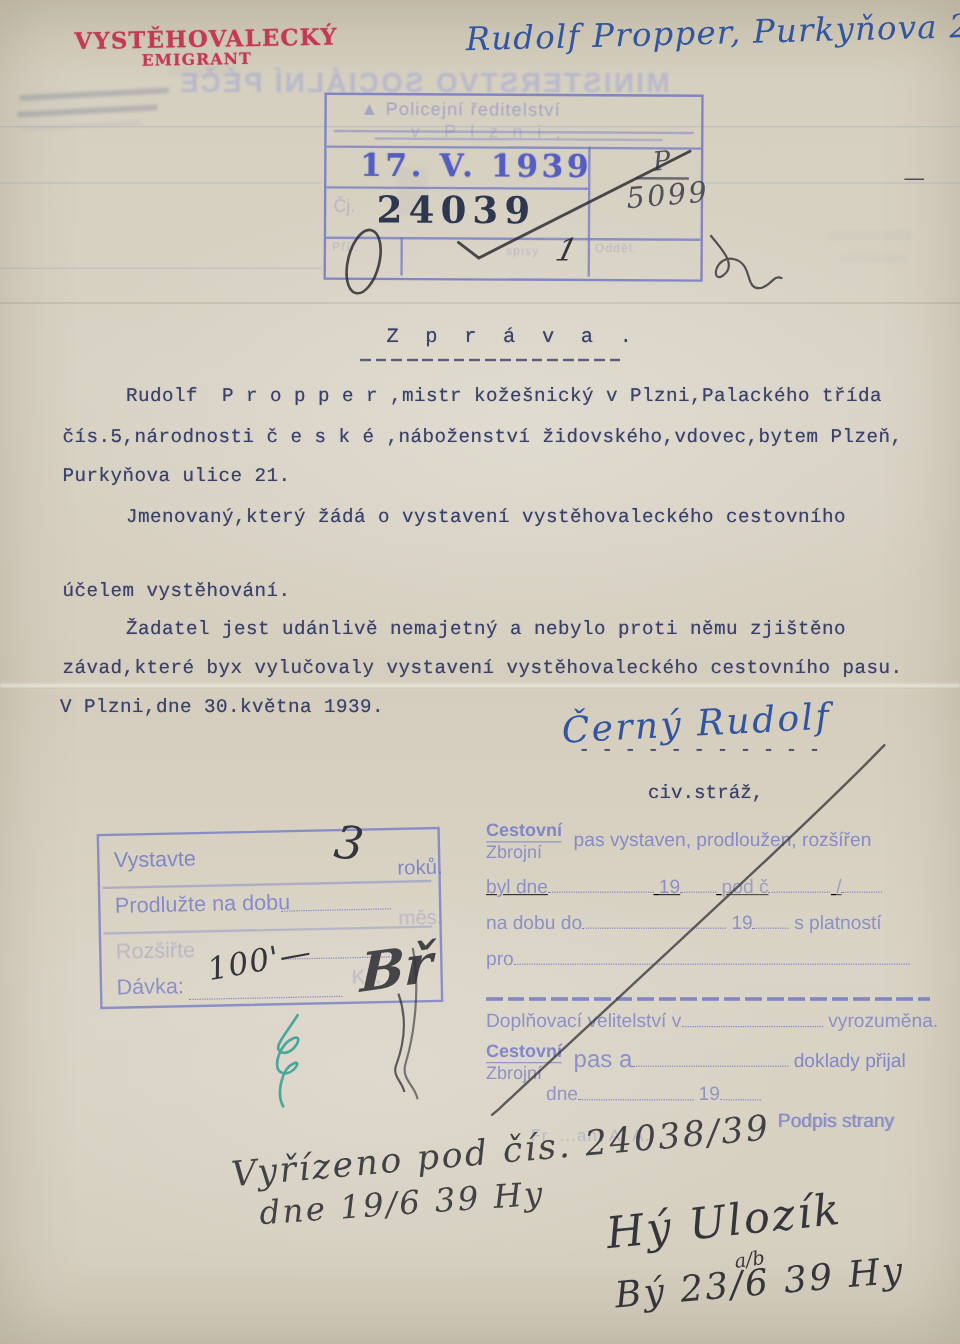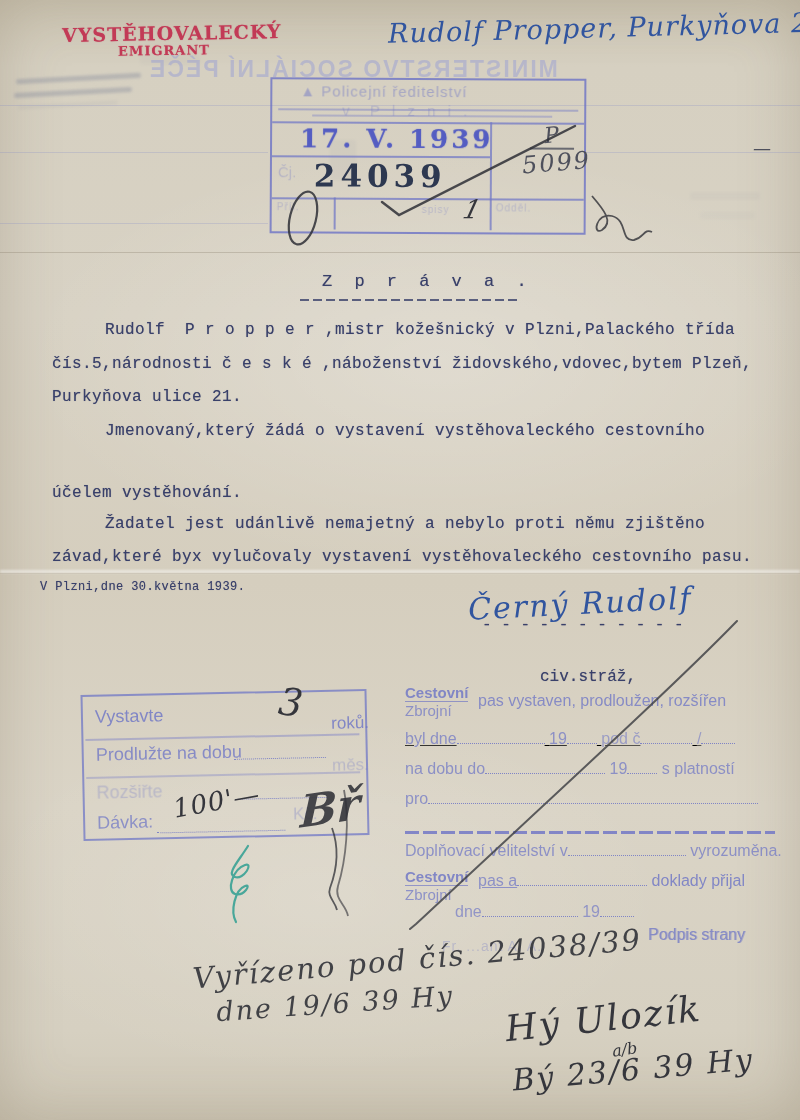--- a/index.html
+++ b/index.html
@@ -94,25 +94,25 @@
   <div class="abs mono" style="left:322px;top:272px;font-size:17px;letter-spacing:6px;">Z p r á v a .</div>
   <div class="abs" style="left:300px;top:299px;width:218px;height:2px;background:repeating-linear-gradient(90deg,#39406a 0 9px,transparent 9px 13px);opacity:.8;"></div>
 
   <div class="abs mono" style="left:105px;top:321px;font-size:16px;letter-spacing:.4px;font-family:Liberation Mono, monospace;">Rudolf  P r o p p e r ,mistr kožešnický v Plzni,Palackého třída</div>
   <div class="abs mono" style="left:52px;top:355px;font-size:16px;letter-spacing:.4px;">čís.5,národnosti č e s k é ,náboženství židovského,vdovec,bytem Plzeň,</div>
   <div class="abs mono" style="left:52px;top:388px;font-size:16px;letter-spacing:.4px;">Purkyňova ulice 21.</div>
   <div class="abs mono" style="left:105px;top:422px;font-size:16px;letter-spacing:.4px;">Jmenovaný,který žádá o vystavení vystěhovaleckého cestovního</div>
   <div class="abs mono" style="left:52px;top:484px;font-size:16px;letter-spacing:.4px;">účelem vystěhování.</div>
   <div class="abs mono" style="left:52px;top:548px;font-size:16px;letter-spacing:.4px;">závad,které byx vylučovaly vystavení vystěhovaleckého cestovního pasu.</div>
   <div class="abs mono" style="left:105px;top:515px;font-size:16px;letter-spacing:.4px;">Žadatel jest udánlivě nemajetný a nebylo proti němu zjištěno</div>
-  <div class="abs mono" style="left:40px;top:580px;font-size:12px;letter-spacing:.4px;">V Plzni,dne 30.května 1939.</div>
+  <div class="abs mono" style="left:50px;top:580px;font-size:16px;letter-spacing:.4px;">V Plzni,dne 30.května 1939.</div>
 
   <div class="abs hand hand-blue" style="left:468px;top:586px;font-size:30px;transform:rotate(-3deg);letter-spacing:2px;">Černý Rudolf</div>
   <div class="abs mono" style="left:482px;top:616px;font-size:16px;">- - - - - - - - - - -</div>
-  <div class="abs mono" style="left:540px;top:668px;font-size:16px;">civ.stráž,</div>
+  <div class="abs mono" style="left:540px;top:652px;font-size:16px;">civ.stráž,</div>
 
   <div class="abs" style="left:82px;top:692px;width:282px;height:142px;border:2px solid rgba(104,112,198,.7);transform:rotate(-1.2deg);">
     <div class="rule" style="left:2px;top:42px;width:274px;height:1.5px;opacity:.55;"></div>
     <div class="rule" style="left:2px;top:80px;width:274px;height:1.5px;opacity:.45;"></div>
 
     <div class="abs stampblue" style="left:12px;top:10px;font-size:18px;opacity:.85;">Vystavte</div>
     <div class="abs stampblue" style="left:12px;top:48px;font-size:18px;opacity:.8;">Prodlužte na dobu</div>
     <div class="abs stampblue vfaded" style="left:12px;top:86px;font-size:18px;">Rozšiřte</div>
     <div class="abs stampblue" style="left:12px;top:116px;font-size:18px;opacity:.75;">Dávka:</div>
 
@@ -152,21 +152,21 @@
   <div class="abs" style="left:405px;top:831px;width:370px;height:2.5px;background:repeating-linear-gradient(90deg,rgba(108,114,198,.8) 0 14px,transparent 14px 18px);"></div>
 
   <div class="abs" style="left:405px;top:842px;">
     <span class="stampblue" style="font-size:16px;opacity:.75;">Doplňovací velitelství v</span><span class="dotl" style="width:118px;"></span>
     <span class="stampblue" style="font-size:16px;opacity:.75;">vyrozuměna.</span>
   </div>
 
   <div class="abs stampblue" style="left:405px;top:868px;font-size:15px;font-weight:bold;border-bottom:1.5px solid rgba(112,119,198,.8);opacity:.85;">Cestovní</div>
   <div class="abs stampblue" style="left:405px;top:886px;font-size:15px;opacity:.75;">Zbrojní</div>
   <div class="abs" style="left:478px;top:872px;">
-    <span class="stampblue" style="font-size:16px;opacity:.75;text-decoration:underline;">pas a</span><span class="dotl" style="width:130px;"></span>
+    <span class="stampblue" style="font-size:20px;opacity:.75;">pas a</span><span class="dotl" style="width:130px;"></span>
     <span class="stampblue" style="font-size:16px;opacity:.85;">doklady přijal</span>
   </div>
 
   <div class="abs" style="left:455px;top:903px;">
     <span class="stampblue" style="font-size:16px;opacity:.7;">dne</span><span class="dotl" style="width:96px;"></span>
     <span class="stampblue" style="font-size:16px;opacity:.7;">19</span><span class="dotl" style="width:34px;"></span>
   </div>
 
   <div class="abs stampblue" style="left:648px;top:926px;font-size:16px;opacity:.8;text-shadow:1px 0 0 rgba(112,119,198,.5);text-align:center;">Podpis strany</div>
   <div class="abs stampblue vfaded" style="left:442px;top:938px;font-size:14px;letter-spacing:1px;">Fr. ...ant A. A.</div>

